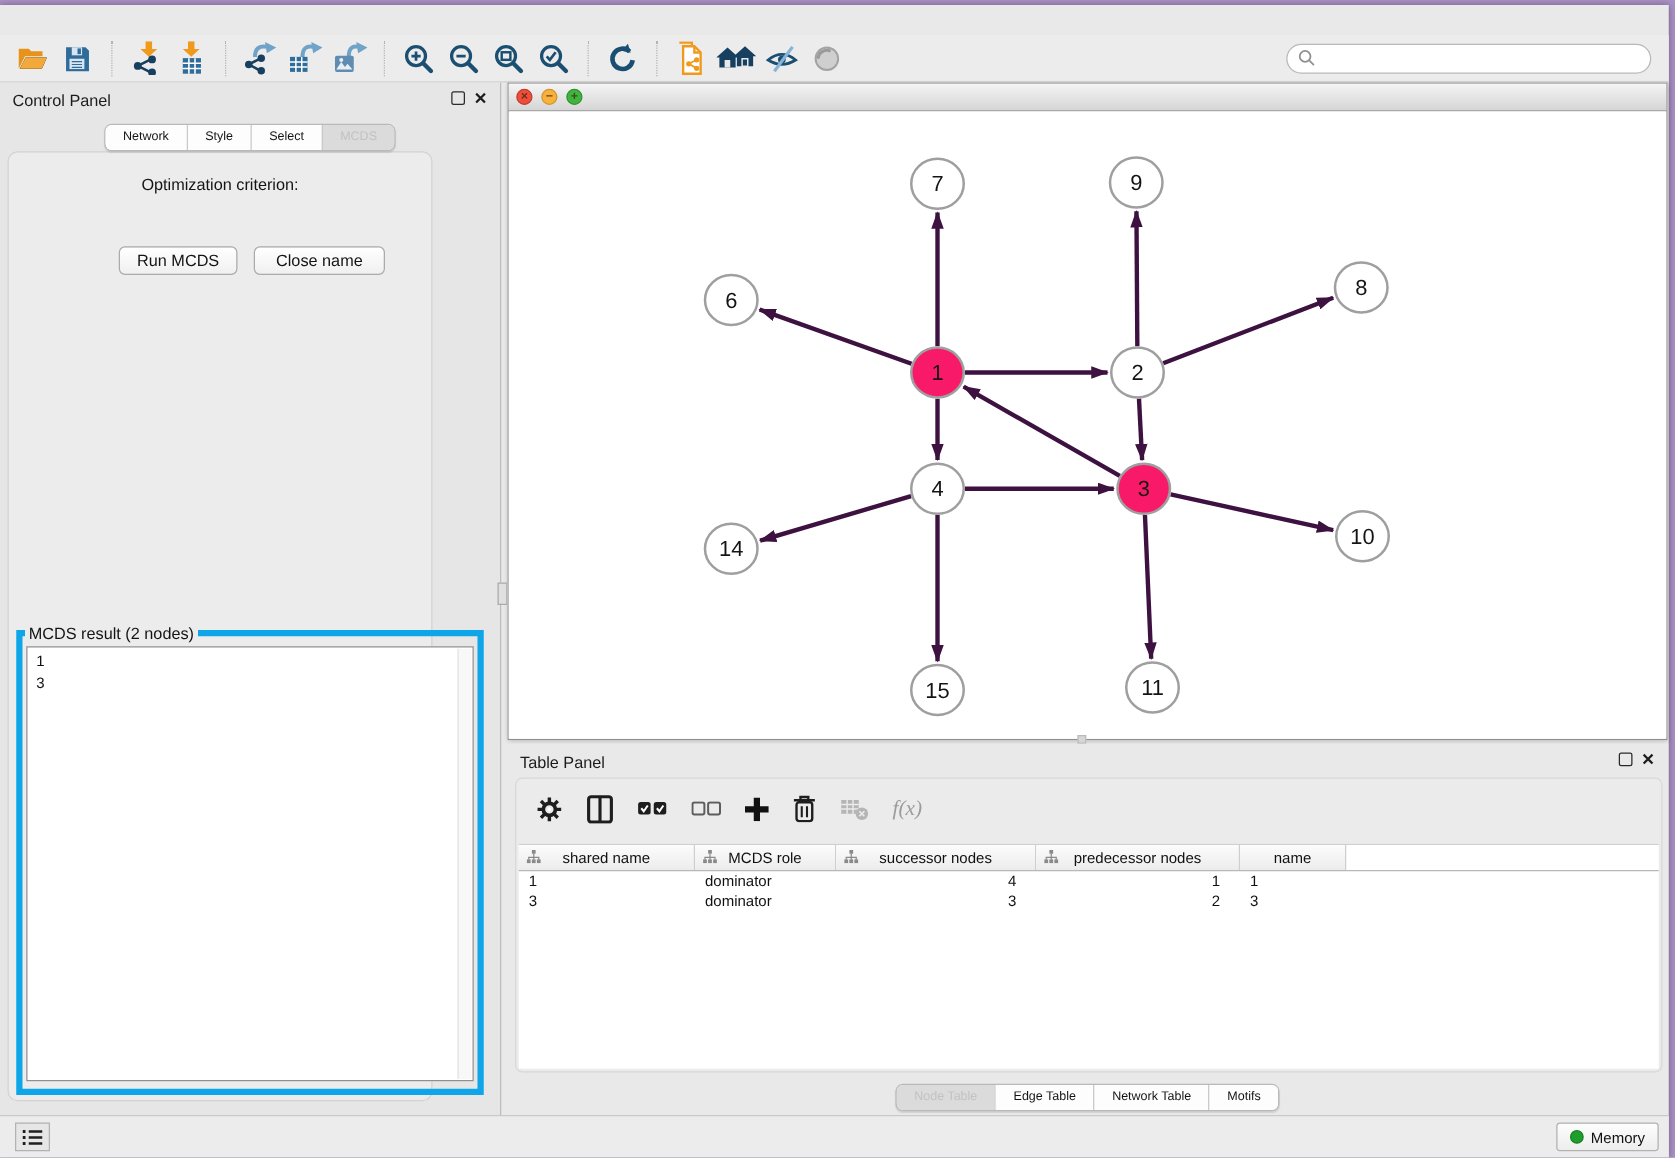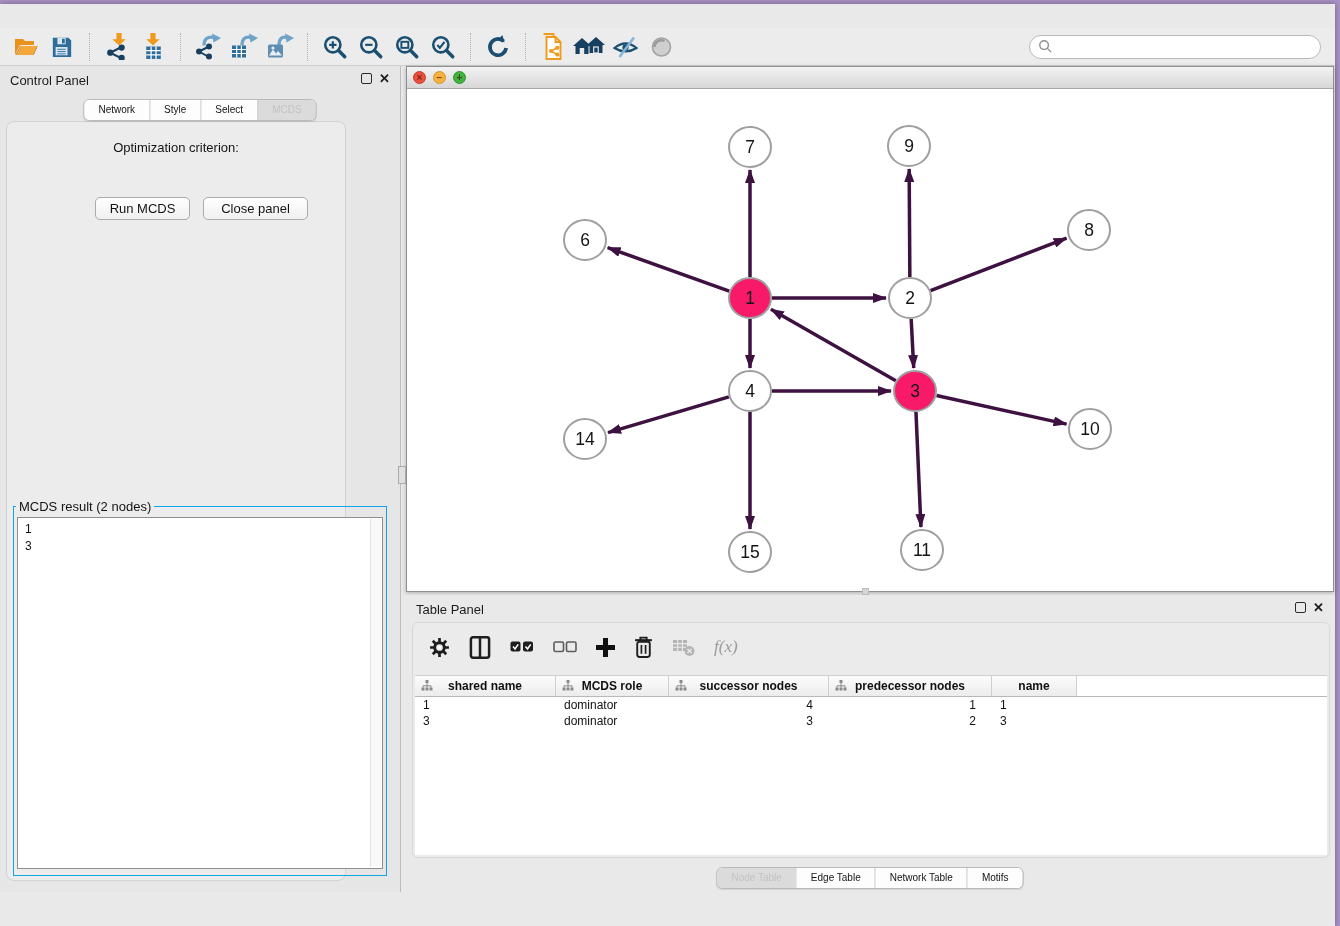--- a/index.html
+++ b/index.html
@@ -45,21 +45,21 @@
     border:1px solid #d2d2d2; border-radius:8px; }
   .opt-label { position:absolute; left:0; right:0; top:18px; text-align:center; font-size:13px; color:#141414; }
   .dropdown { position:absolute; left:38px; top:42px; width:311px; height:23px; background:#fff; border:1px solid #a9a9a9;
     border-radius:4px; display:flex; align-items:center; padding:0 8px 0 12px; font-size:13px; color:#141414; }
   .dropdown .dd-label { flex:1; }
   .btn { position:absolute; top:75px; height:23px; background:linear-gradient(#ffffff,#f0f0f0); border:1px solid #ababab;
     border-radius:5px; font-size:13px; color:#141414; font-family:"Liberation Sans",sans-serif; }
   #run-btn { left:88px; width:95px; }
   #close-btn { left:196px; width:105px; }
 
-  fieldset#mcds-box { position:absolute; left:6px; top:377px; width:374px; height:377px; border:1px solid #0ea5e9; }
+  fieldset#mcds-box { position:absolute; left:6px; top:377px; width:374px; height:377px; border:5px solid #0ea5e9; }
   fieldset#mcds-box legend { font-size:13px; color:#141414; padding:0 3px; margin-left:2px; }
   .result-inner { position:absolute; left:3px; right:3px; top:3px; bottom:6px; background:#fff; border:1px solid #8f8f8f;
     font-size:12px; line-height:17px; color:#111; padding:3px 0 0 7px; overflow:hidden; }
   .result-track { position:absolute; top:1px; bottom:1px; right:1px; width:11px; background:#f8f8f8; border-left:1px solid #e2e2e2; }
 
   
   #net-window { position:absolute; left:406px; top:62px; width:928px; height:526px; background:#fff;
     border:1px solid #8f8f8f; box-shadow:0 1px 4px rgba(0,0,0,.25); }
   .net-titlebar { position:relative; height:22px; background:linear-gradient(#f4f4f4,#d6d6d6); border-bottom:1px solid #a8a8a8; }
   .tl-group { position:absolute; left:6px; top:4px; display:flex; gap:7px; }
@@ -77,21 +77,21 @@
   
   #table-panel { position:absolute; left:406px; top:591px; width:928px; height:297px; background:#e9e9e9; }
   #table-panel .panel-header .ph-title { left:10px; }
   .tp-body { position:absolute; left:6px; top:27px; width:918px; height:236px; background:#ebebeb; border:1px solid #d8d8d8; border-radius:6px;padding-left:44px; }
   .tp-toolbar { position:absolute; left:16px; top:6px; height:36px; display:flex; align-items:center; gap:19px; }
   .tp-tool { background:transparent; border:none; display:flex; align-items:center; justify-content:center; height:30px; }
   .fx { font-family:"Liberation Serif", serif; font-style:italic; font-size:17px; color:#9b9b9b; }
   .nt-area { position:absolute; left:2px; right:2px; top:52px; bottom:2px; background:#fff; border-top:1px solid #d0d0d0; }
   #nt-header { display:flex; height:21px; border-bottom:1px solid #b8b8b8; }
   .th { position:relative; display:flex; align-items:center; justify-content:center; font-size:12px; color:#111;
-    background:linear-gradient(#fcfcfc,#ececec); border-right:1px solid #cfcfcf; height:20px;font-weight:bold; }
+    background:linear-gradient(#fcfcfc,#ececec); border-right:1px solid #cfcfcf; height:20px; }
   .th-icon { position:absolute; left:6px; top:4px; }
   .tr { display:flex; height:16px; }
   .td { font-size:12px; line-height:16px; color:#111; padding:0 8px; overflow:hidden; white-space:nowrap; }
   .td.right { text-align:right; padding-right:16px; }
   #tp-tabs { position:absolute; left:50%; transform:translateX(-50%); top:272px; }
 
   
   #statusbar { position:absolute; left:0; bottom:0; width:100%; height:34px; background:#ececec; border-top:1px solid #c9c9c9; }
   #list-btn { position:absolute; left:12px; top:5px; width:28px; height:23px; background:#e6e6e6; border:1px solid #b2b2b2;
     display:flex; align-items:center; justify-content:center; }
@@ -279,21 +279,21 @@
       <div class="tabbar" id="cp-tabs">
           <div class="tab">Network</div>
           <div class="tab">Style</div>
           <div class="tab">Select</div>
           <div class="tab active">MCDS</div>
         </div>
 
       <div class="cp-body">
         <div class="opt-label">Optimization criterion:</div>
         <button class="btn" id="run-btn">Run MCDS</button>
-        <button class="btn" id="close-btn">Close panel</button>
+        <button class="btn" id="close-btn">Close name</button>
 
         <fieldset id="mcds-box">
           <legend>MCDS result (2 nodes)</legend>
           <div class="result-inner">
             <div class="result-track"></div>
           <div>1</div>
               <div>3</div>
             </div>
         </fieldset>
       </div>
@@ -514,15 +514,33 @@
       </div>
 
       <div class="tabbar" id="tp-tabs">
           <div class="tab active">Node Table</div>
           <div class="tab">Edge Table</div>
           <div class="tab">Network Table</div>
           <div class="tab">Motifs</div>
         </div>
     </section>
 
+    <div id="statusbar">
+      <button id="list-btn">
+        <svg width="16" height="14" viewBox="0 0 16 14">
+          <g fill="#1e1e1e">
+              <rect x="0" y="1" width="2.4" height="2.4"></rect>
+              <rect x="0" y="5.8" width="2.4" height="2.4"></rect>
+              <rect x="0" y="10.6" width="2.4" height="2.4"></rect>
+            </g>
+          <g stroke="#1e1e1e" stroke-width="2">
+              <path d="M5 2.2h11M5 7h11M5 11.8h11"></path>
+            </g>
+        </svg>
+      </button>
+      <button id="memory-btn">
+        <span class="mem-dot"></span>
+        <span>Memory</span>
+      </button>
+    </div>
 
   </div>
 </div>
 
 </body></html>

